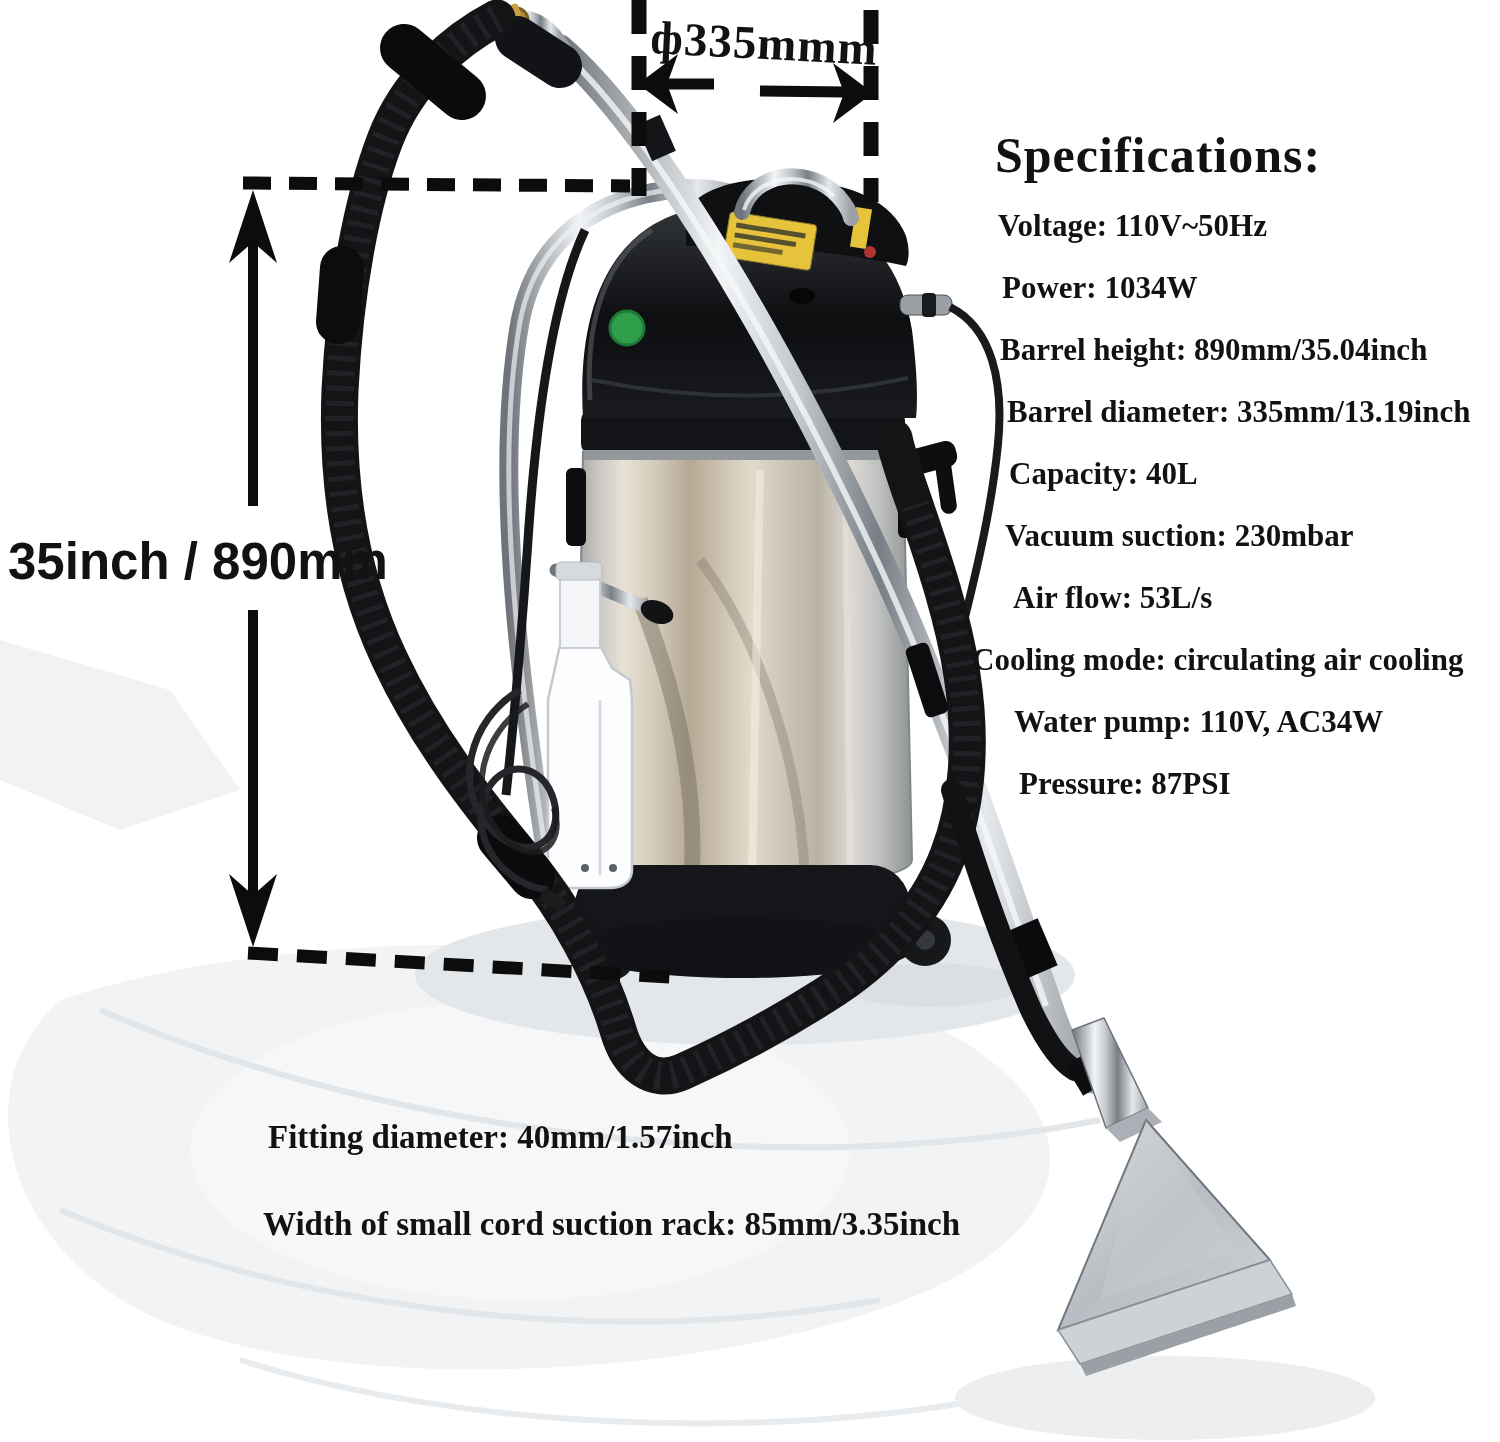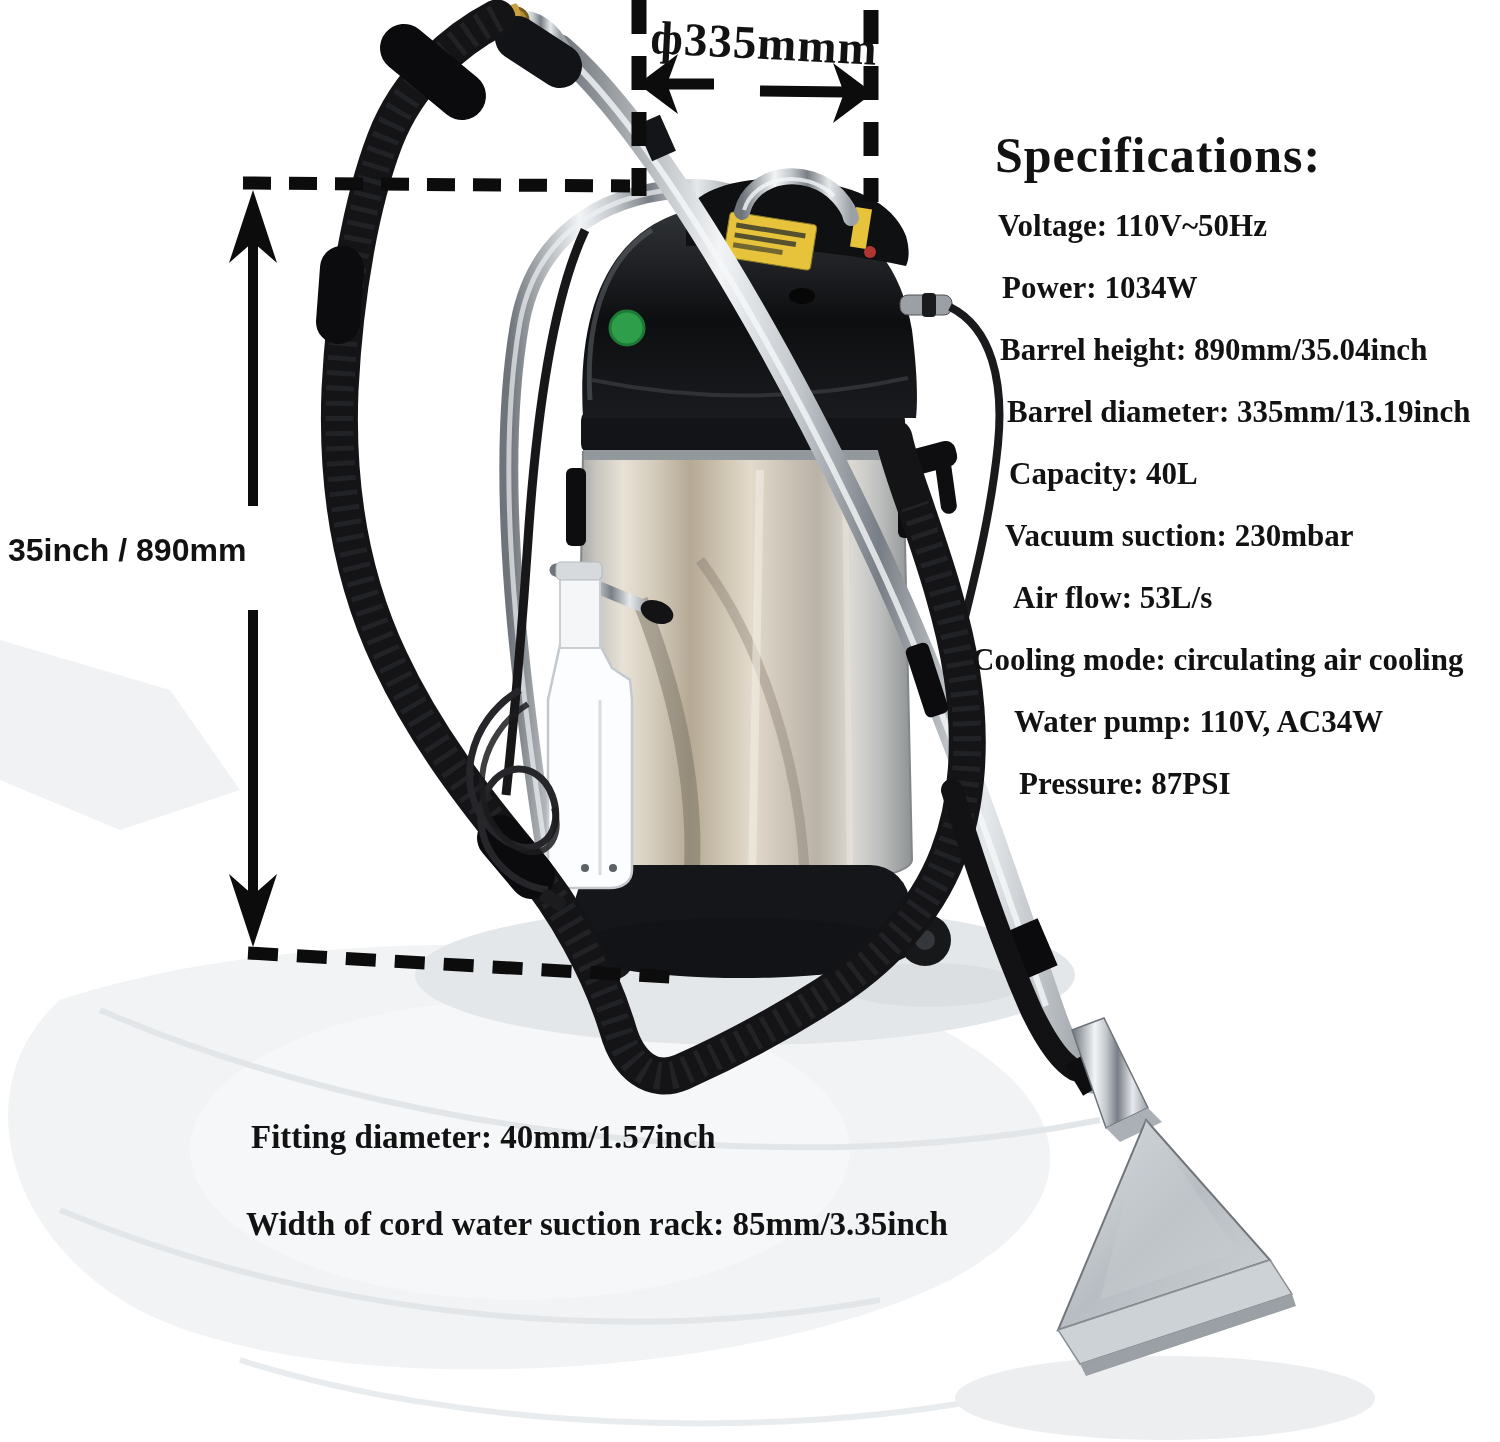--- a/index.html
+++ b/index.html
@@ -2,36 +2,36 @@
 <html><head>
 <meta charset="utf-8">
 <style>
   html,body{margin:0;padding:0;background:#ffffff;}
   .canvas{position:relative;width:1500px;height:1442px;background:#ffffff;overflow:hidden;
           font-family:"Liberation Serif",serif;color:#121212;}
   .art{position:absolute;left:0;top:0;width:1500px;height:1442px;}
   .top-label{position:absolute;left:652px;top:10px;font-size:47px;font-weight:bold;
              transform:rotate(3deg);transform-origin:left top;letter-spacing:1px;white-space:nowrap;}
   .left-label{position:absolute;left:8px;top:532px;font-family:"Liberation Sans",sans-serif;
-              font-size:32px;font-weight:bold;white-space:nowrap;}
+              font-size:51px;font-weight:bold;white-space:nowrap;}
   .specs{position:absolute;left:965px;top:126px;width:545px;}
   .specs-title{font-size:50px;font-weight:bold;padding-left:30px;margin-bottom:24px;letter-spacing:1px;}
   .spec-line{font-size:31px;font-weight:bold;line-height:36px;margin-bottom:26px;white-space:nowrap;}
   .spec-line:nth-child(2){padding-left:33px}
   .spec-line:nth-child(3){padding-left:37px}
   .spec-line:nth-child(4){padding-left:35px}
   .spec-line:nth-child(5){padding-left:42px}
   .spec-line:nth-child(6){padding-left:44px}
   .spec-line:nth-child(7){padding-left:40px}
   .spec-line:nth-child(8){padding-left:48px}
   .spec-line:nth-child(9){padding-left:7px}
   .spec-line:nth-child(10){padding-left:49px}
   .spec-line:nth-child(11){padding-left:54px}
   .notes{position:absolute;left:246px;top:1116px;}
-  .note-line{font-size:33px;font-weight:bold;line-height:42px;margin-bottom:45px;white-space:nowrap;}
+  .note-line{font-size:33px;font-weight:bold;line-height:42px;margin-bottom:45px;white-space:nowrap;margin-left:17px;}
   .note-line:nth-child(1){padding-left:5px}
   .note-line:nth-child(4){padding-left:7px}
 </style>
 </head>
 <body>
 
 <div class="canvas">
 
   <svg class="art" viewBox="0 0 1500 1442">
     <defs>
@@ -215,16 +215,16 @@
     <div class="spec-line">Capacity: 40L</div>
     <div class="spec-line">Vacuum suction: 230mbar</div>
     <div class="spec-line">Air flow: 53L/s</div>
     <div class="spec-line">Cooling mode: circulating air cooling</div>
     <div class="spec-line">Water pump: 110V, AC34W</div>
     <div class="spec-line">Pressure: 87PSI</div>
   </div>
 
   <div class="notes">
     <div class="note-line">Fitting diameter: 40mm/1.57inch</div>
-    <div class="note-line">Width of cord water suction rack: 85mm/3.35inch</div>
+    <div class="note-line">Width of small cord suction rack: 85mm/3.35inch</div>
   </div>
 
 </div>
 
 </body></html>

